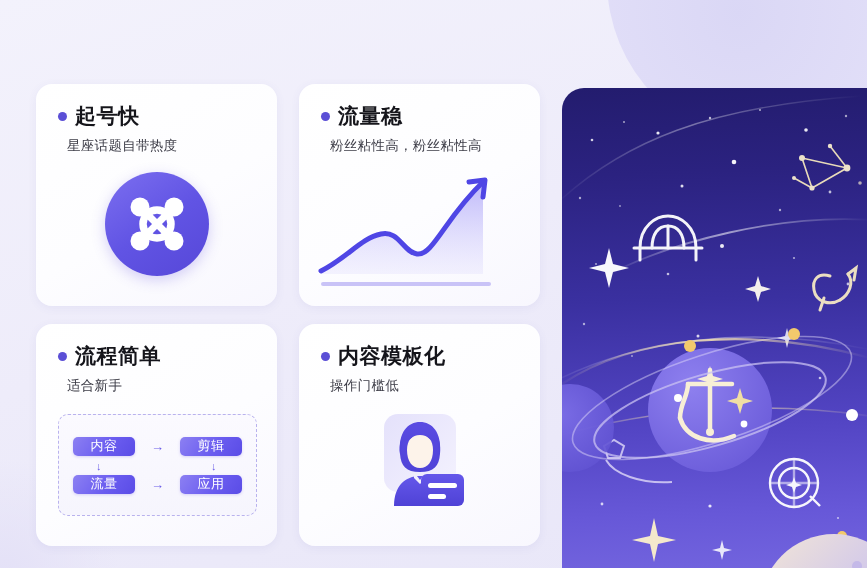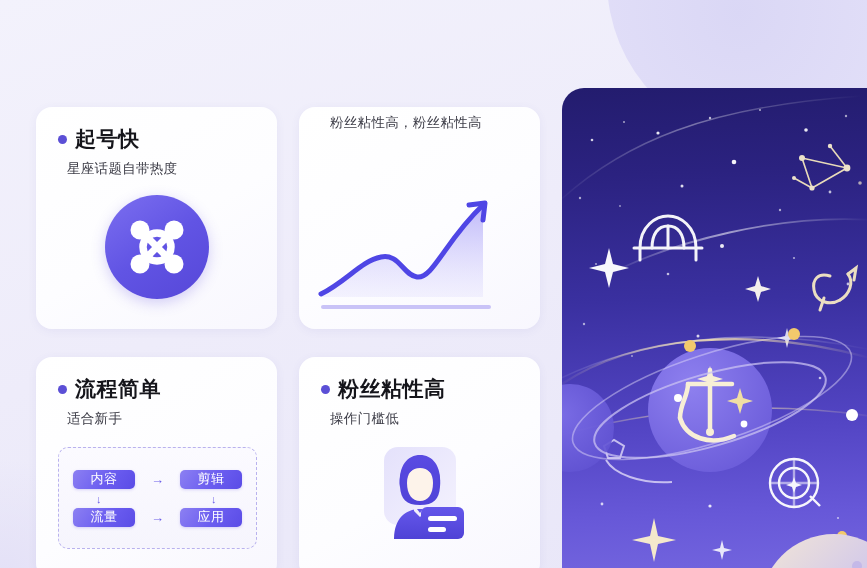--- a/index.html
+++ b/index.html
@@ -39,26 +39,26 @@
     font-weight: bold;
     letter-spacing: 1px;
     color: #101014;
     white-space: nowrap;
     font-family: "Liberation Sans", "DejaVu Sans", sans-serif;
   }
 
   
   .grid {
     position: absolute;
-    left: 36px; top: 107px;
+    left: 36px; top: 84px;
     width: 484px; height: 460px;
     display: grid;
     grid-template-columns: 241px 241px;
     grid-template-rows: 222px 222px;
-    gap: 28px 22px;
+    gap: 18px 22px;
   }
   .card {
     position: relative;
     background: linear-gradient(150deg, #ffffff 0%, #fdfdff 55%, #f8f7fe 100%);
     border-radius: 16px;
     box-shadow: 0 2px 10px rgba(90,80,170,.07);
     overflow: hidden;
   }
   .card-head {
     display: flex;
@@ -188,20 +188,24 @@
             <circle cx="35" cy="35" r="9.5" fill="#ffffff"></circle>
             <circle cx="69" cy="35" r="9.5" fill="#ffffff"></circle>
             <circle cx="35" cy="69" r="9.5" fill="#ffffff"></circle>
             <circle cx="69" cy="69" r="9.5" fill="#ffffff"></circle>
           </svg>
         </div>
       </div>
     </div>
 
     <div class="card">
+      <div class="card-head">
+        <span class="dot"></span>
+        <span class="card-title">流量稳</span>
+      </div>
       <div class="card-sub">粉丝粘性高，粉丝粘性高</div>
       <div class="card-art">
         <div class="chartwrap">
           <svg width="241" height="140" viewBox="0 0 241 140">
             <defs>
               <linearGradient id="areaFill" x1="0" y1="0" x2="0" y2="1">
                 <stop offset="0%" stop-color="#8b80f5" stop-opacity=".55"></stop>
                 <stop offset="100%" stop-color="#c8c2fb" stop-opacity=".18"></stop>
               </linearGradient>
             </defs>
@@ -232,21 +236,21 @@
           </div>
           <span class="arrow-v av1">↓</span>
           <span class="arrow-v av2">↓</span>
         </div>
       </div>
     </div>
 
     <div class="card">
       <div class="card-head">
         <span class="dot"></span>
-        <span class="card-title">粉丝粘性高</span>
+        <span class="card-title">内容模板化</span>
       </div>
       <div class="card-sub">操作门槛低</div>
       <div class="card-art">
         <div class="personwrap">
           <svg width="96" height="104" viewBox="0 0 96 104">
             <defs>
               <linearGradient id="pBg" x1="0" y1="0" x2="1" y2="1">
                 <stop offset="0%" stop-color="#e4e1fb"></stop>
                 <stop offset="100%" stop-color="#f4f2fe"></stop>
               </linearGradient>

